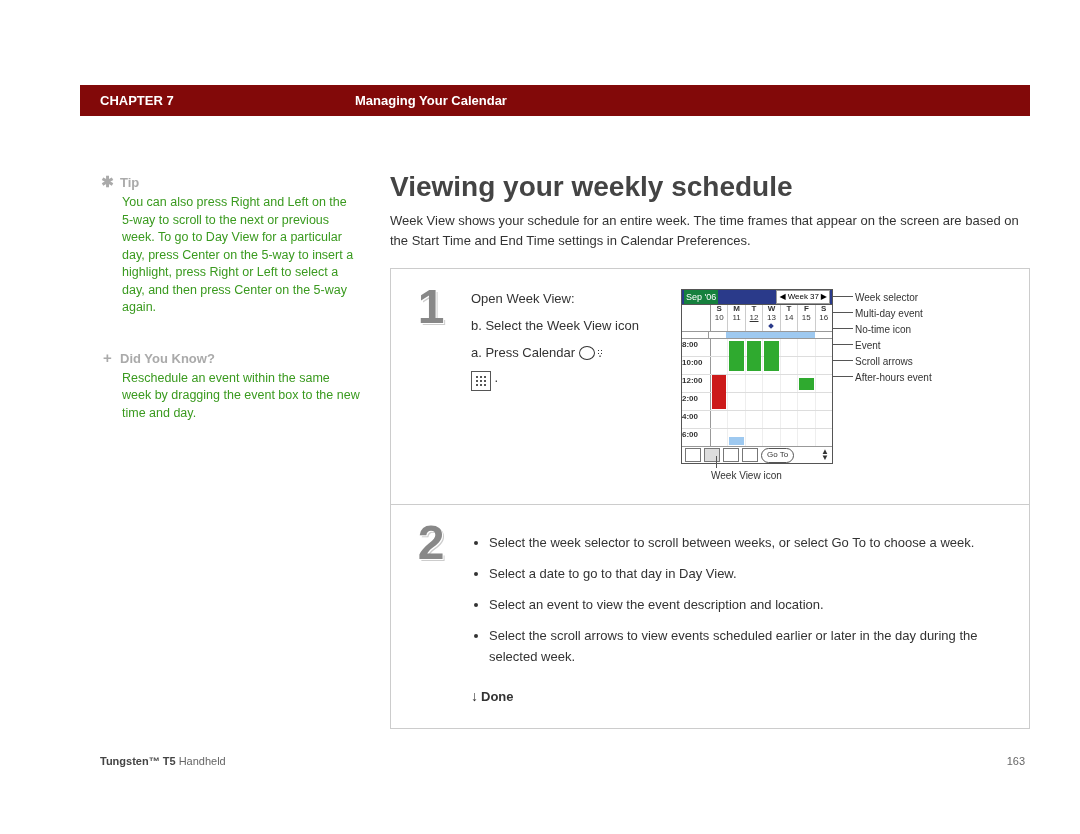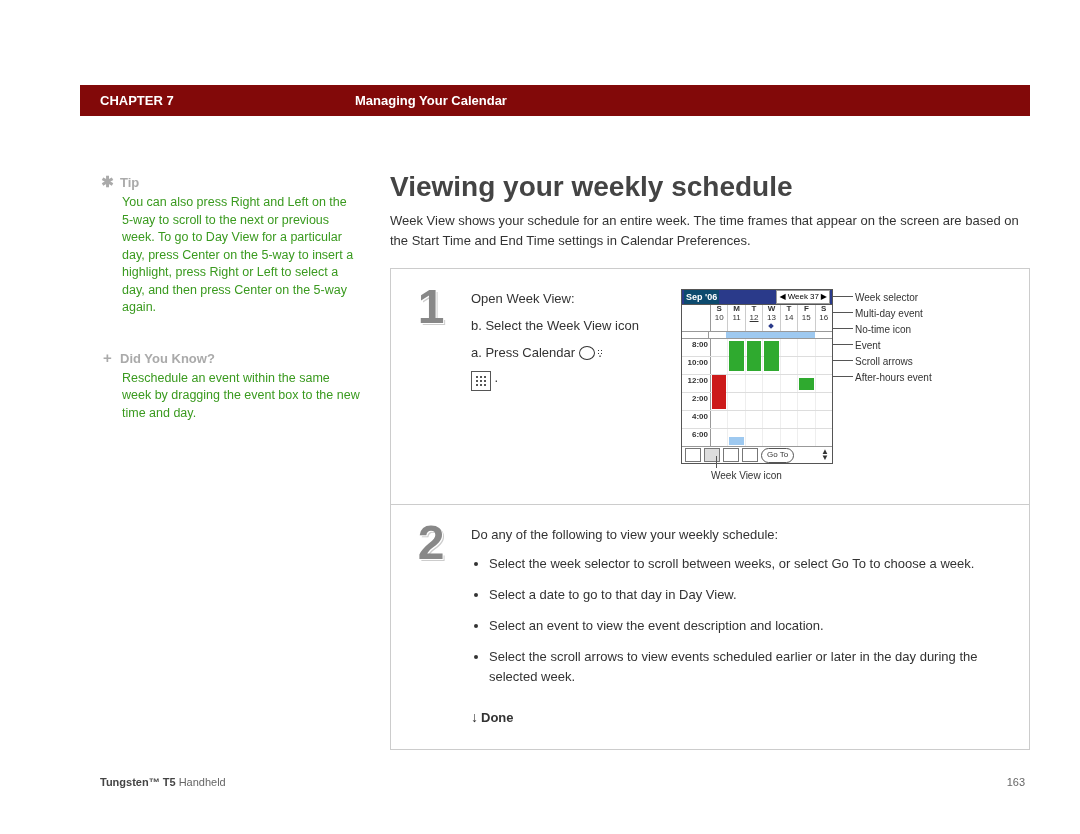--- a/index.html
+++ b/index.html
@@ -181,44 +181,43 @@
     background:#2a3a8a;
     color:#fff;
     height:14px;
     display:flex;
     align-items:center;
     justify-content:space-between;
     padding:0 2px;
     border-bottom:1px solid #555;
   }
   .mini-month {
-    background:#0c4a6e;
+    background:#15803d;
     color:#fff;
-    font-weight:bold;
+    font-weight:normal;
     padding:0 2px;
   }
   .mini-weeksel {
     background:#fff;
     color:#000;
     font-size:8px;
     padding:0 2px;
     display:flex;
     align-items:center;
     gap:2px;
     border:1px solid #999;
   }
   .arrow { font-size:8px; }
   .day-header {
     display:flex;
     border-bottom:1px solid #999;
   }
   .day-header .time-col, .grid-row .time-col {
     width: 26px;
     border-right:1px solid #999;
-    text-align:right;
     padding-right:2px;
     font-size:8px;
     font-weight:bold;
   }
   .day-header .dcell {
     flex:1;
     text-align:center;
     border-right:1px solid #ccc;
     font-size:8px;
     line-height:1.1;
@@ -515,21 +514,20 @@
                 <div>After-hours event</div>
               </div>
             </div>
           </div>
         </div>
       </div>
 
       <div class="step">
         <div class="step-num">2</div>
         <div class="step-body">
-          <div>Do any of the following to view your weekly schedule:</div>
           <ul>
             <li>Select the week selector to scroll between weeks, or select Go To to choose a week.</li>
             <li>Select a date to go to that day in Day View.</li>
             <li>Select an event to view the event description and location.</li>
             <li>Select the scroll arrows to view events scheduled earlier or later in the day during the selected week.</li>
           </ul>
           <div class="done-line">
             <span class="done-arrow">↓</span><span>Done</span>
           </div>
         </div>

